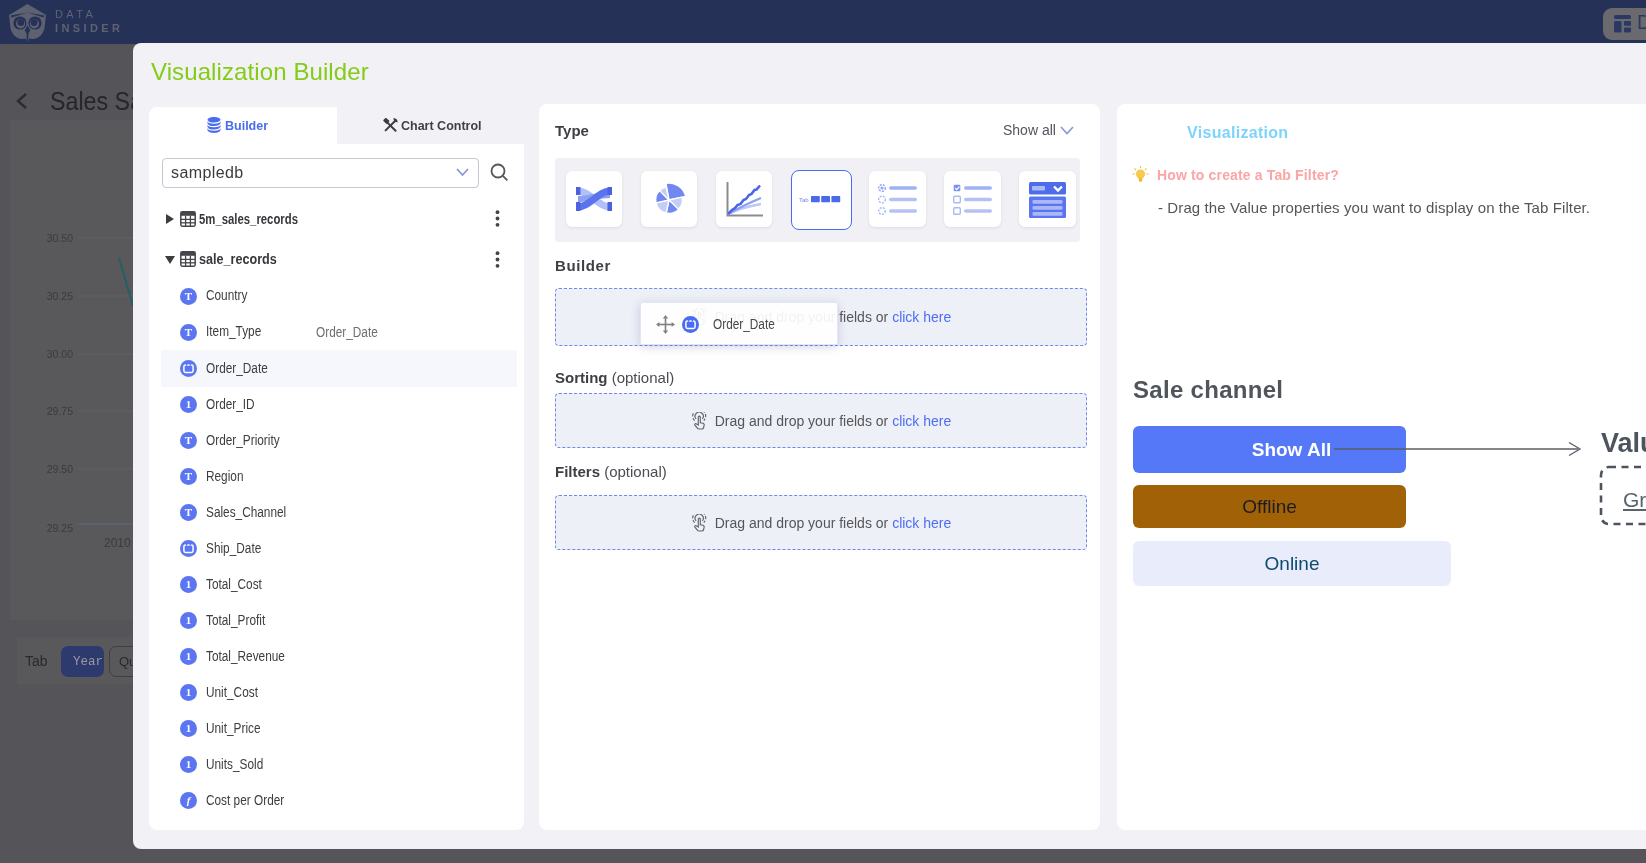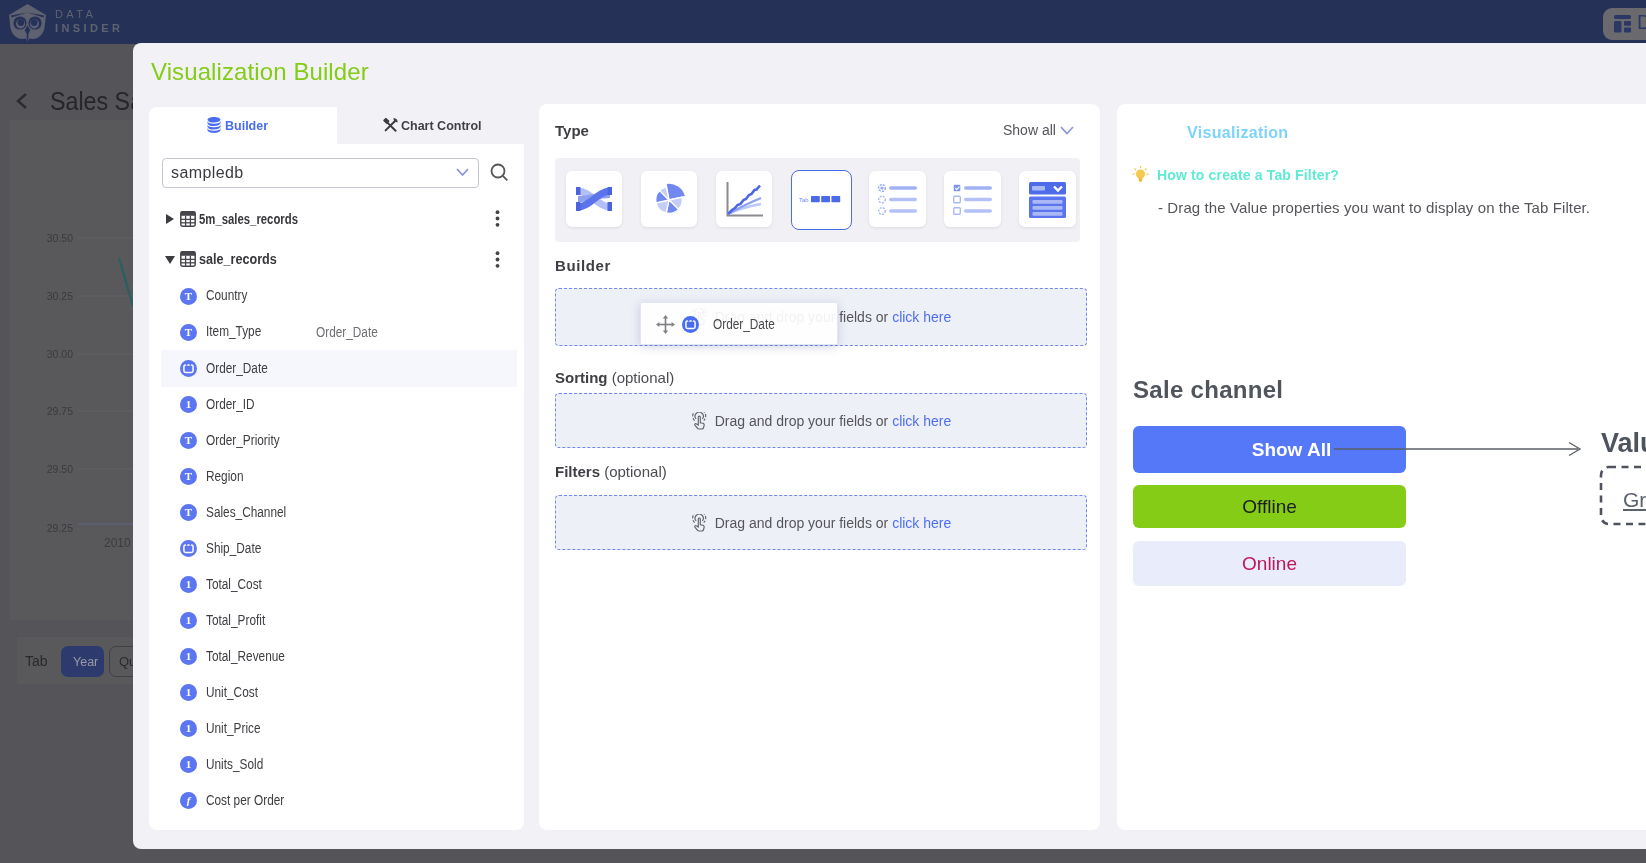--- a/index.html
+++ b/index.html
@@ -62,21 +62,21 @@
       <text x="63" y="353">29.50</text>
       <text x="63" y="412">29.25</text>
     </g>
     <text x="94" y="427" font-size="12" fill="#3b3b3f">2010</text>
     <polyline points="109,138 123,186" fill="none" stroke="#275f63" stroke-width="2.2"></polyline>
   </svg>
 
   <div class="abs" style="left:17px;top:637px;width:116px;height:47px;background:#59595c;"></div>
   <div class="abs" style="left:25px;top:653px;font-size:14px;color:#2a2a2e;">Tab</div>
   <div class="abs" style="left:61px;top:646px;width:43px;height:31px;background:#2d3a6e;border-radius:7px;"></div>
-  <div class="abs" style="left:73px;top:655px;font-size:12.5px;color:#999aa4;">Year</div>
+  <div class="abs" style="left:73px;top:655px;font-size:12.5px;color:#999aa4;font-family:Liberation Mono, monospace;">Year</div>
   <div class="abs" style="left:109px;top:646px;width:40px;height:31px;background:#59595c;border:1px solid #3f3f44;border-radius:7px;"></div>
   <div class="abs" style="left:119px;top:654px;font-size:13px;color:#2a2a2e;">Qu</div>
 </div>
 
 <div class="abs" style="left:133px;top:43px;width:1513px;height:806px;background:#f1f1f6;border-radius:8px 0 0 8px;"></div>
 <div class="abs" style="left:151px;top:58px;font-size:24px;font-weight:400;color:#84cc16;letter-spacing:0.1px;">Visualization Builder</div>
 
 <div class="abs" style="left:149px;top:107px;width:375px;height:723px;background:#fff;border-radius:8px;"></div>
 <div class="abs" style="left:337px;top:107px;width:187px;height:37px;background:#f2f2f6;border-radius:0 8px 0 0;"></div>
 
@@ -377,26 +377,26 @@
     <line x1="8.5" y1="0" x2="8.5" y2="2.2"></line>
       <line x1="2.5" y1="2.5" x2="4" y2="4"></line>
     <line x1="14.5" y1="2.5" x2="13" y2="4"></line>
       <line x1="0.5" y1="8" x2="2.7" y2="8"></line>
     <line x1="16.5" y1="8" x2="14.3" y2="8"></line>
   </g>
   <circle cx="8.5" cy="8" r="4.6" fill="#f6ca4c"></circle>
   <path d="M6.7 11.5 h3.6 v2.6 a1.8 1.8 0 0 1 -3.6 0 Z" fill="#e8b83a"></path>
   <rect x="6.7" y="11.2" width="3.6" height="1.2" fill="#f6ca4c"></rect>
 </svg>
-<div class="abs" style="left:1157px;top:167px;font-size:14px;font-weight:bold;letter-spacing:0.15px;color:#5eead4;">How to create a Tab Filter?</div>
+<div class="abs" style="left:1157px;top:167px;font-size:14px;font-weight:bold;letter-spacing:0.15px;color:#fca5a5;">How to create a Tab Filter?</div>
 <div class="abs" style="left:1158px;top:198.5px;font-size:15px;color:#55555b;letter-spacing:0.1px;">- Drag the Value properties you want to display on the Tab Filter.</div>
 <div class="abs" style="left:1133px;top:376px;font-size:24px;font-weight:bold;letter-spacing:0.3px;color:#50555c;">Sale channel</div>
 <div class="abs" style="left:1133px;top:426px;width:273px;height:47px;background:#5478f7;border-radius:6px;display:flex;align-items:center;justify-content:center;font-size:19px;font-weight:bold;color:#fff;padding-left:44px;">Show All</div>
-<div class="abs" style="left:1133px;top:485px;width:273px;height:43px;background:#84cc16;border-radius:6px;display:flex;align-items:center;justify-content:center;font-size:19px;color:#1c1c22;">Offline</div>
-<div class="abs" style="left:1133px;top:541px;width:273px;height:45px;background:#e9edfb;border-radius:6px;display:flex;align-items:center;justify-content:center;font-size:19px;color:#be185d;">Online</div>
+<div class="abs" style="left:1133px;top:485px;width:273px;height:43px;background:#a16207;border-radius:6px;display:flex;align-items:center;justify-content:center;font-size:19px;color:#1c1c22;">Offline</div>
+<div class="abs" style="left:1133px;top:541px;width:318px;height:45px;background:#e9edfb;border-radius:6px;display:flex;align-items:center;justify-content:center;font-size:19px;color:#0c4a6e;">Online</div>
 <svg class="abs" style="left:1334px;top:438px;" width="250" height="22" viewBox="0 0 250 22">
   <line x1="0" y1="11" x2="244" y2="11" stroke="#5a5f66" stroke-width="1.3"></line>
   <path d="M235 4.5 L246 11 L235 17.5" fill="none" stroke="#5a5f66" stroke-width="1.3"></path>
 </svg>
 <div class="abs" style="left:1601px;top:428px;font-size:27px;font-weight:bold;color:#4d545e;">Valu</div>
 <svg class="abs" style="left:1599px;top:465px;" width="60" height="62" viewBox="0 0 60 62">
   <rect x="2" y="2" width="70" height="57" rx="8" fill="none" stroke="#4d545e" stroke-width="2.6" stroke-dasharray="7 5.5"></rect>
 </svg>
 <div class="abs" style="left:1623px;top:488px;font-size:21px;color:#5a626c;text-decoration:underline;">Gro</div>
 

